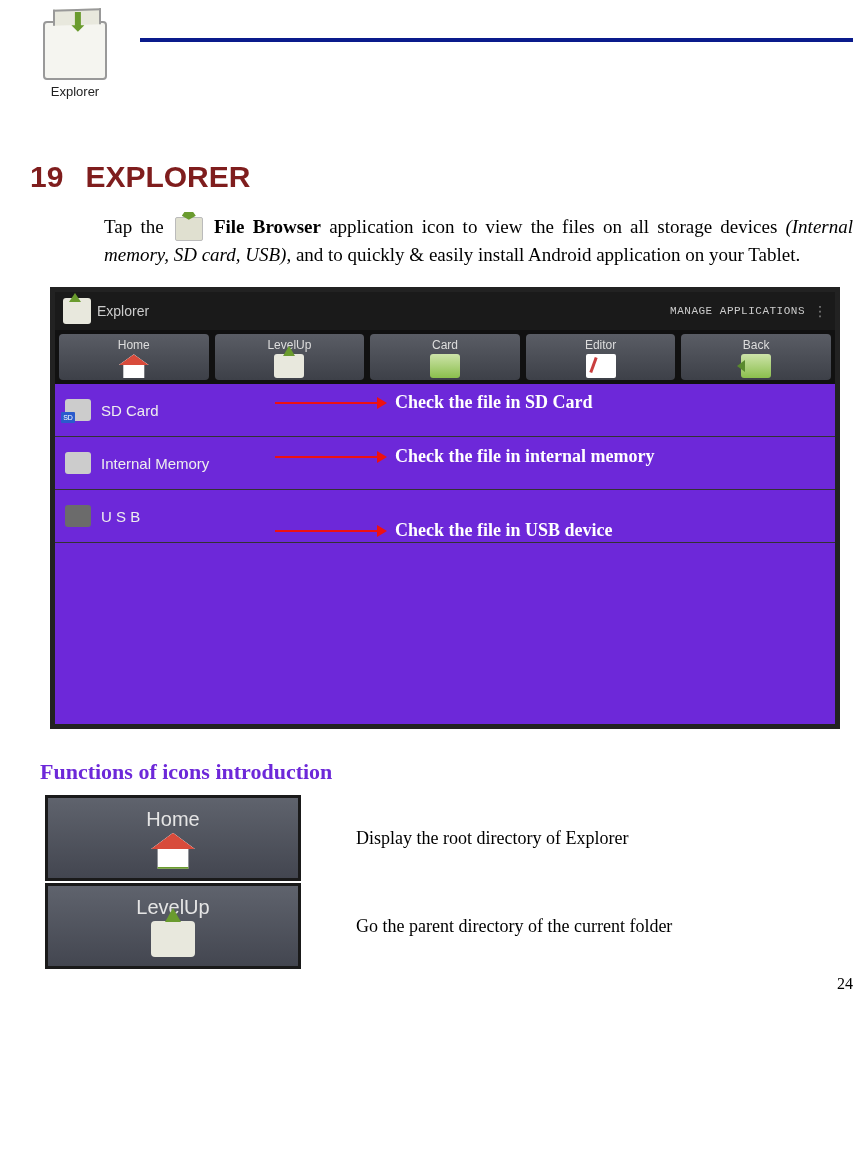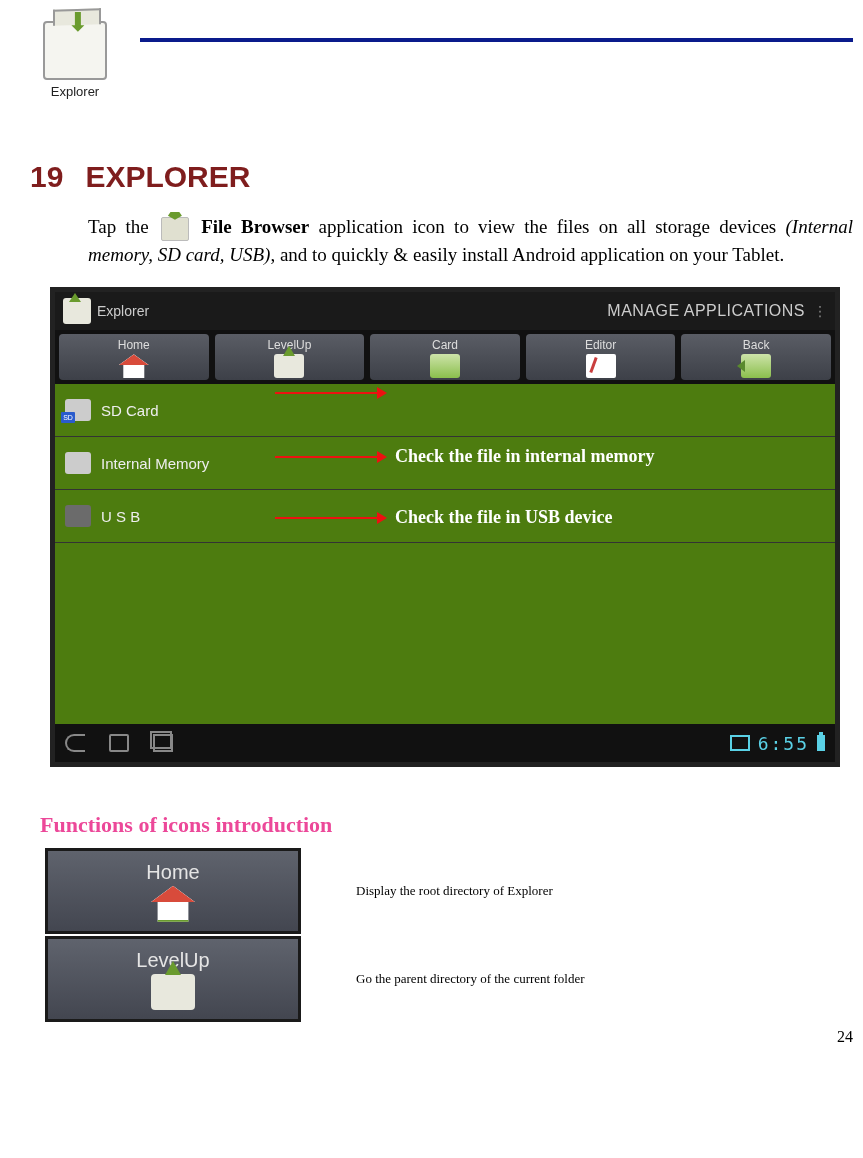--- a/index.html
+++ b/index.html
@@ -20,59 +20,59 @@
     position: relative;
     display:flex; flex-direction:column; align-items:center; justify-content:center;
   }
   .app-icon-box { width:60px;height:55px;background:#f5f5f0;border:2px solid #999;position:relative;border-radius:4px;}
   .app-icon-flap{position:absolute;top:-14px;left:8px;width:44px;height:14px;background:#e8e8dd;border:2px solid #999;border-bottom:none;transform:skewY(-2deg);}
   .app-icon-arrow{position:absolute;top:-16px;left:22px;color:#6a9b2e;font-size:26px;}
   .app-icon-label{font-family:Arial,sans-serif;font-size:13px;color:#222;margin-top:4px;}
   .header-line { flex:1; height:4px; background:#0a1b8c; margin-left:20px; margin-top:-40px;}
   h1 { font-family: Arial, sans-serif; font-size:30px; color:#7f1d1d; margin:40px 0 8px 0; font-weight:bold;}
   .section-num{margin-right:22px;}
-  .body-text { font-size:19px; line-height:1.45; margin-left:58px; text-align:justify;}
+  .body-text { font-size:19px; line-height:1.45; margin-left:74px; text-align:justify;}
   .inline-icon{display:inline-block;width:26px;height:22px;background:#e0e0d0;border:1px solid #bbb;vertical-align:middle;border-radius:2px;position:relative;margin:0 3px;}
   .inline-icon::after{content:"";position:absolute;top:-6px;left:6px;width:14px;height:8px;background:#6a9b2e;clip-path:polygon(20% 0,80% 0,100% 50%,50% 100%,0 50%);}
   .italic{font-style:italic;}
   .bold{font-weight:bold;}
   .screenshot {
     margin:12px 0 0 20px;
     width:780px;
     border:5px solid #222;
     background:#1a1a1a;
     position:relative;
   }
   .ss-titlebar{display:flex;align-items:center;justify-content:space-between;background:#1a1a1a;padding:6px 8px;}
   .ss-title-left{display:flex;align-items:center;gap:6px;}
   .ss-explorer-icon{width:28px;height:26px;background:#e8e8dd;border-radius:3px;position:relative;}
   .ss-explorer-icon::after{content:"";position:absolute;top:-5px;left:6px;border-left:6px solid transparent;border-right:6px solid transparent;border-bottom:9px solid #6a9b2e;}
   .ss-title{color:#ccc;font-family:Arial,sans-serif;font-size:14px;}
-  .ss-manage{color:#ccc;font-family:Liberation Sans, sans-serif;font-size:16px;letter-spacing:0.5px;}
+  .ss-manage{color:#ccc;font-family:Liberation Mono, monospace;font-size:11px;letter-spacing:0.5px;}
   .ss-menu-dots{color:#888;font-size:14px;margin-left:8px;}
   .ss-toolbar{display:flex;gap:6px;padding:4px 4px;background:#111;}
   .ss-btn{
     flex:1;background:linear-gradient(#5a5d65,#3d4048);
     border-radius:4px;text-align:center;padding:4px 0 2px 0;
     font-family:Arial,sans-serif;color:#ddd;font-size:12px;
     position:relative;
   }
   .ss-btn-icon{width:30px;height:24px;margin:2px auto 0 auto;position:relative;}
   .ico-home{background:#fff;clip-path:polygon(50% 0,100% 45%,85% 45%,85% 100%,15% 100%,15% 45%,0 45%);}
   .ico-home::after{content:"";position:absolute;inset:0;background:#d84b3b;clip-path:polygon(50% 0,100% 45%,0 45%);}
   .ico-levelup{background:#e8e8dd;border-radius:3px;}
   .ico-levelup::after{content:"";position:absolute;top:-8px;left:9px;border-left:6px solid transparent;border-right:6px solid transparent;border-bottom:10px solid #6a9b2e;}
   .ico-multi{background:linear-gradient(#cde3a9,#8bbf4d);border-radius:3px;}
   .ico-editor{background:#fff;border-radius:2px;}
   .ico-editor::after{content:"";position:absolute;top:3px;left:6px;width:3px;height:16px;background:#c93e3e;transform:rotate(20deg);}
   .ico-newfolder{background:linear-gradient(#cde3a9,#8bbf4d);border-radius:3px;}
   .ico-newfolder::after{content:"+";position:absolute;top:2px;right:2px;width:10px;height:10px;background:#f0a030;color:#fff;border-radius:50%;font-size:9px;line-height:10px;text-align:center;}
   .ico-back{background:linear-gradient(#cde3a9,#8bbf4d);border-radius:3px;}
   .ico-back::after{content:"";position:absolute;top:6px;left:-4px;border-top:6px solid transparent;border-bottom:6px solid transparent;border-right:8px solid #5a8a2e;}
-  .ss-rows{background:#4d7c0f;min-height:340px;position:relative;}
+  .ss-rows{background:#6d28d9;min-height:340px;position:relative;}
   .ss-row{display:flex;align-items:center;gap:10px;padding:8px 10px;border-bottom:1px solid #333;height:36px;}
   .ss-row-icon{width:26px;height:22px;background:#ccc;border-radius:3px;position:relative;display:flex;align-items:center;justify-content:center;font-family:Arial,sans-serif;}
   .sd-badge{position:absolute;bottom:-2px;left:-4px;width:14px;height:11px;background:#2a5bcc;color:#fff;font-size:7px;line-height:11px;text-align:center;border-radius:1px;}
   .usb-icon{background:#6b6b6b;}
   .ss-row-label{color:#eee;font-family:Arial,sans-serif;font-size:15px;}
   .annot{position:absolute;color:#fff;font-family:"Times New Roman",serif;font-weight:bold;font-size:18px;display:flex;align-items:center;gap:0;white-space:nowrap;}
   .red-arrow{display:inline-block;width:110px;height:2px;background:#e11;position:relative;margin-right:10px;}
   .red-arrow::after{content:"";position:absolute;right:-2px;top:-5px;border-left:10px solid #e11;border-top:6px solid transparent;border-bottom:6px solid transparent;}
   .ss-navbar{display:flex;align-items:center;justify-content:space-between;background:#111;padding:4px 10px;height:30px;}
   .ss-nav-left{display:flex;gap:24px;color:#888;}
@@ -80,34 +80,34 @@
   .nav-back{width:20px;height:14px;border:2px solid #888;border-right:none;border-radius:10px 0 0 10px;}
   .nav-home{width:18px;height:14px;border:2px solid #888;border-radius:2px 2px 2px 2px;position:relative;}
   .nav-home::before{content:"";position:absolute;top:-10px;left:-2px;width:0;height:0;border-left:11px solid transparent;border-right:11px solid transparent;}
   .nav-recent{width:18px;height:14px;border:2px solid #888;position:relative;}
   .nav-recent::after{content:"";position:absolute;top:-5px;left:-5px;width:18px;height:14px;border:2px solid #888;}
   .ss-nav-right{display:flex;align-items:center;gap:8px;font-family:monospace;}
   .pic-ico{width:16px;height:12px;border:2px solid #5ad1e6;}
   .ss-time{color:#5ad1e6;font-size:18px;letter-spacing:2px;}
   .batt{width:8px;height:16px;background:#5ad1e6;position:relative;}
   .batt::before{content:"";position:absolute;top:-3px;left:2px;width:4px;height:3px;background:#5ad1e6;}
-  h2{font-family:"Times New Roman",serif;font-size:22px;color:#ec4899;font-weight:bold;margin:45px 0 10px 10px;}
+  h2{font-family:"Times New Roman",serif;font-size:22px;color:#6d28d9;font-weight:bold;margin:30px 0 10px 10px;}
   .func-row{display:flex;align-items:center;gap:55px;margin-left:15px;margin-bottom:2px;}
   .func-btn{
     width:250px;height:80px;border:3px solid #1a1a1a;background:linear-gradient(#5f636d,#434650);
     display:flex;flex-direction:column;align-items:center;justify-content:center;gap:2px;
   }
   .func-label{color:#e5e5e5;font-family:Arial,sans-serif;font-size:20px;}
   .func-icon{width:44px;height:36px;position:relative;}
   .fi-home{background:#fff;clip-path:polygon(50% 0,100% 45%,85% 45%,85% 100%,15% 100%,15% 45%,0 45%);}
   .fi-home::after{content:"";position:absolute;inset:0;background:#d84b3b;clip-path:polygon(50% 0,100% 45%,0 45%);}
   .fi-home-lawn{position:absolute;bottom:-4px;left:0;width:44px;height:6px;background:#6a9b2e;border-radius:2px;}
   .fi-levelup{background:#e8e8dd;border-radius:4px;}
   .fi-levelup::after{content:"";position:absolute;top:-13px;left:14px;border-left:8px solid transparent;border-right:8px solid transparent;border-bottom:14px solid #6a9b2e;}
-  .func-desc{font-size:13px;}
+  .func-desc{font-size:18px;}
   .page-num{text-align:right;font-size:16px;margin-top:6px;}
 </style>
 </head>
 <body>
 <div class="page">
 
 <div class="header-row">
   <div class="app-icon-big">
     <div class="app-icon-box">
       <div class="app-icon-flap"></div>
@@ -176,49 +176,32 @@
       <div class="ss-row-icon"></div>
       <span class="ss-row-label">Internal Memory</span>
     </div>
     <div class="ss-row">
       <div class="ss-row-icon usb-icon"></div>
       <span class="ss-row-label">U S B</span>
     </div>
 
     <div class="annot" style="top:8px;left:220px;">
       <span class="red-arrow"></span>
+      <span>Check the file in SD Card</span>
     </div>
     <div class="annot" style="top:62px;left:220px;">
       <span class="red-arrow"></span>
       <span>Check the file in internal memory</span>
     </div>
-    <div class="annot" style="top:123px;left:220px;">
+    <div class="annot" style="top:136px;left:220px;">
       <span class="red-arrow"></span>
       <span>Check the file in USB device</span>
     </div>
   </div>
 
-  <div class="ss-navbar">
-    <div class="ss-nav-left">
-      <div class="nav-ico">
-            <div class="nav-back"></div>
-          </div>
-      <div class="nav-ico">
-            <div class="nav-home"></div>
-          </div>
-      <div class="nav-ico">
-            <div class="nav-recent"></div>
-          </div>
-    </div>
-    <div class="ss-nav-right">
-      <div class="pic-ico"></div>
-      <span class="ss-time">6:55</span>
-      <div class="batt"></div>
-    </div>
-  </div>
 </div>
 
 <h2>Functions of icons introduction</h2>
 
 <div class="func-row">
   <div class="func-btn">
     <span class="func-label">Home</span>
     <div class="func-icon fi-home">
           <div class="fi-home-lawn"></div>
         </div>

